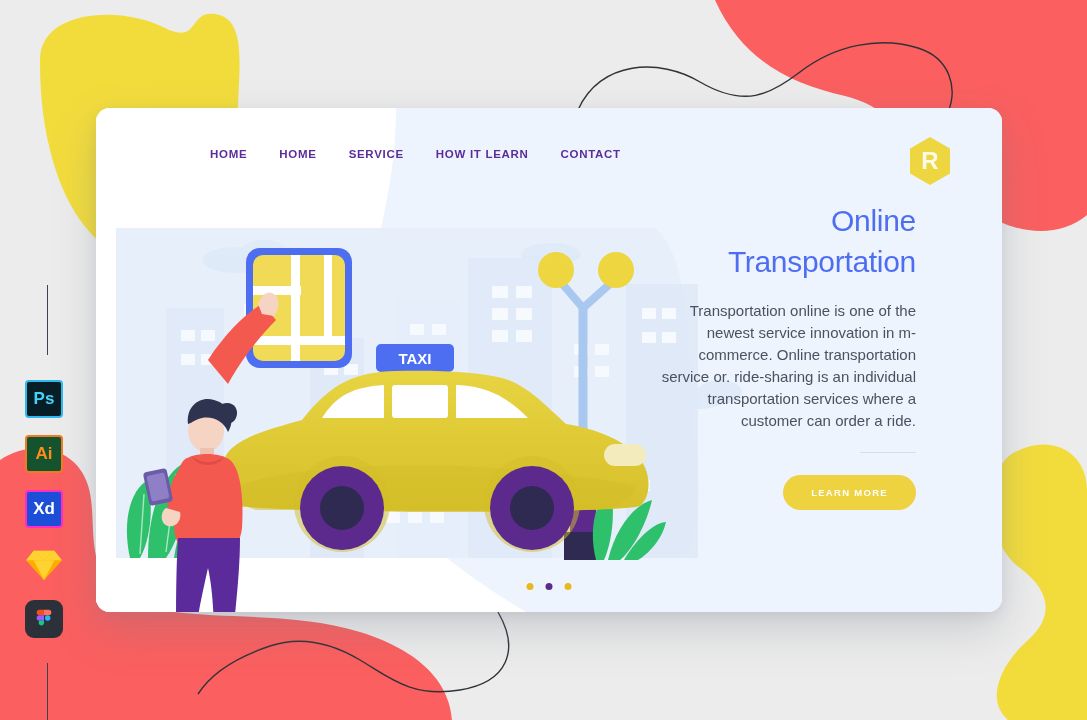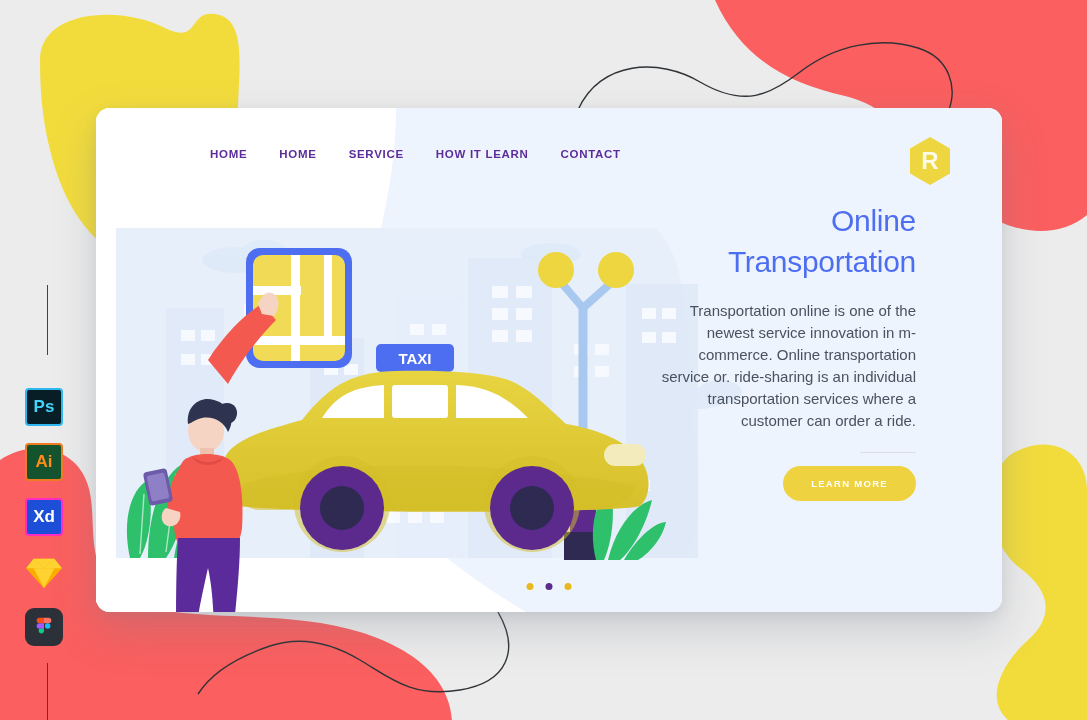--- a/index.html
+++ b/index.html
@@ -52,39 +52,39 @@
     white-space:pre-line;
   }
   #body-copy {
     margin-top:18px;
     font-size:15px; line-height:1.47; color:#4a5160;
   }
   #divider {
     margin:20px 0 0 auto; width:56px; height:1px; background:#d8dde8;
   }
   #cta {
-    display:inline-block; margin-top:13px;
+    display:inline-block; margin-top:22px;
     background:#efd23f; color:#ffffff;
     font-size:9.5px; font-weight:bold; letter-spacing:1.3px;
     padding:12px 28px; border-radius:20px; border:none;
     cursor:pointer;
   }
 
   
   #illustration { position:absolute; left:0; top:0; width:906px; height:504px; z-index:20; }
 
   
   #dots {
     position:absolute; left:50%; transform:translateX(-50%); bottom:22px;
     display:flex; gap:12px; z-index:45;
   }
   .dot { width:7px; height:7px; border-radius:50%; cursor:pointer; }
 
   
-  #app-rail { position:absolute; left:25px; top:388px; z-index:60; }
+  #app-rail { position:absolute; left:25px; top:380px; z-index:60; }
   .app-icon {
     width:38px; height:38px; margin-bottom:17px;
     border-radius:4px; position:relative; cursor:pointer;
     display:flex; align-items:center; justify-content:center;
     font-weight:bold; font-size:17px;
   }
   #rail-line {
     position:absolute; left:47px; top:285px; width:1px; height:70px;
     background:#3c4250; z-index:55;
   }

